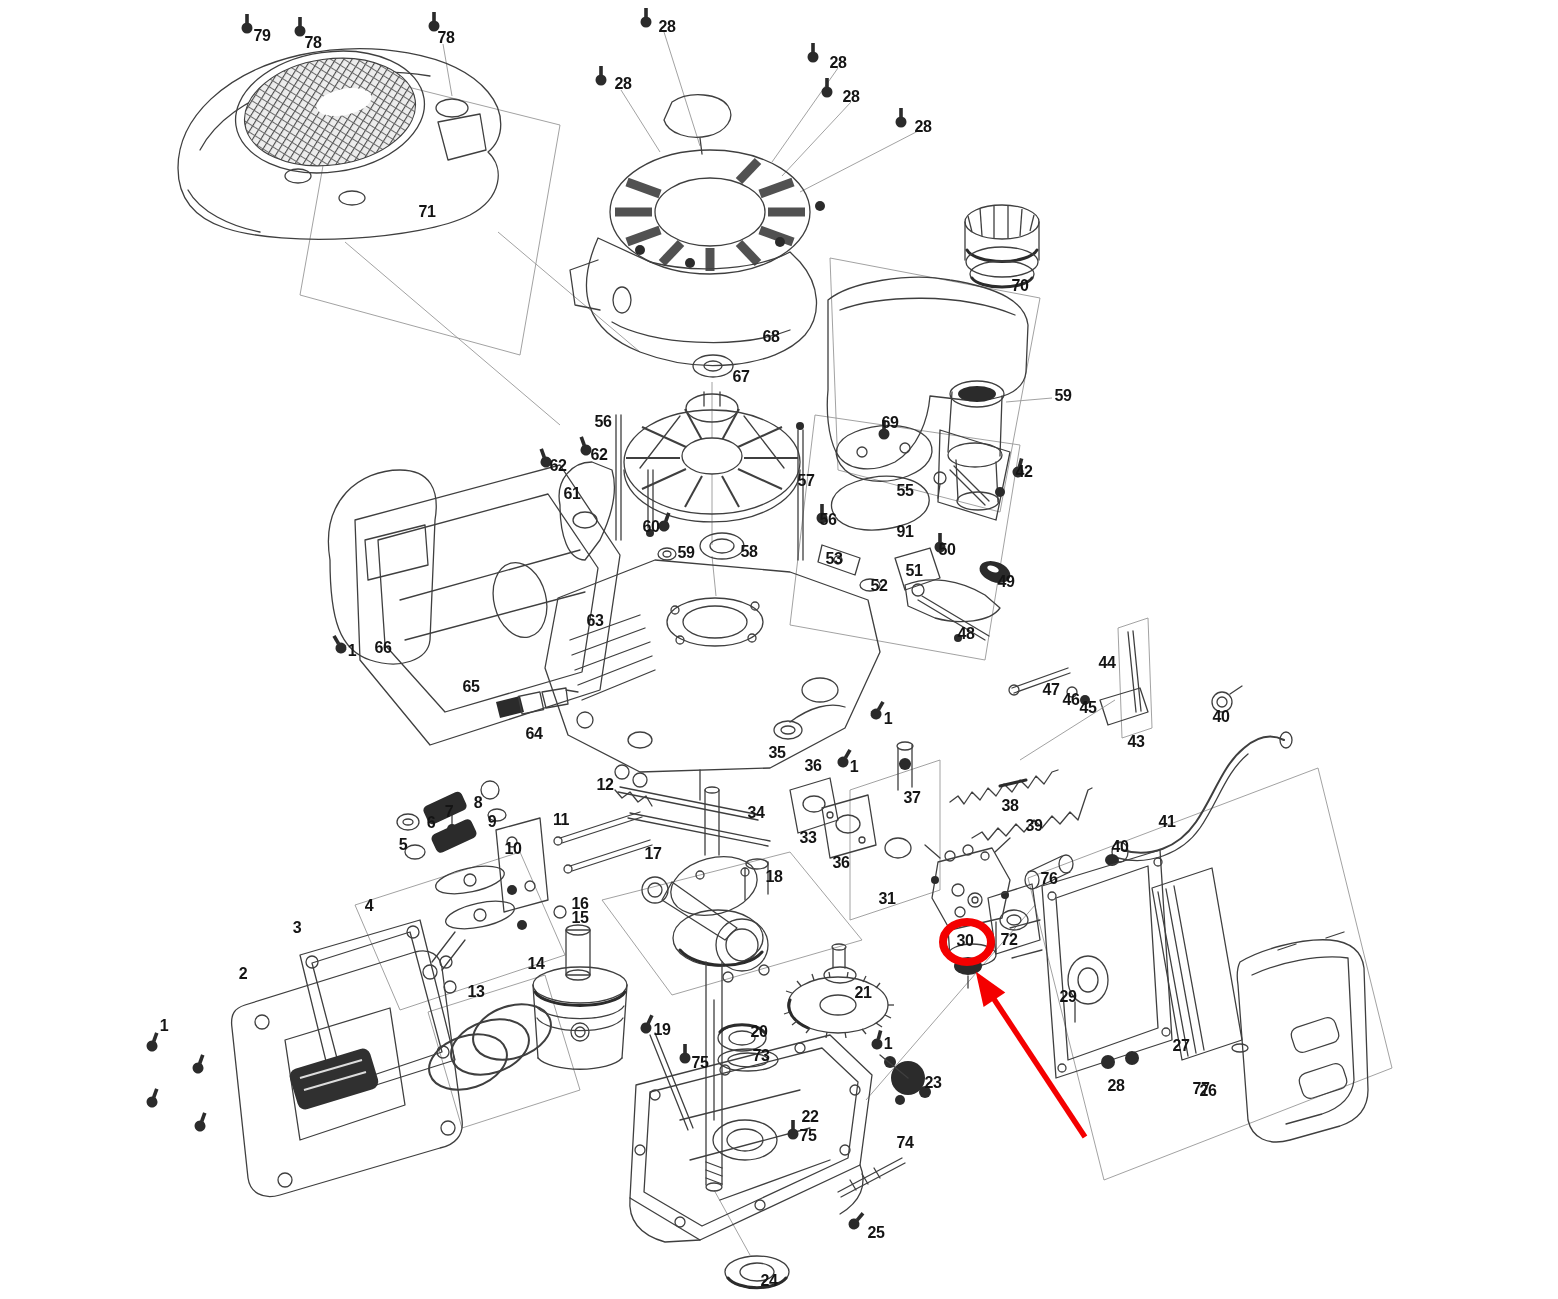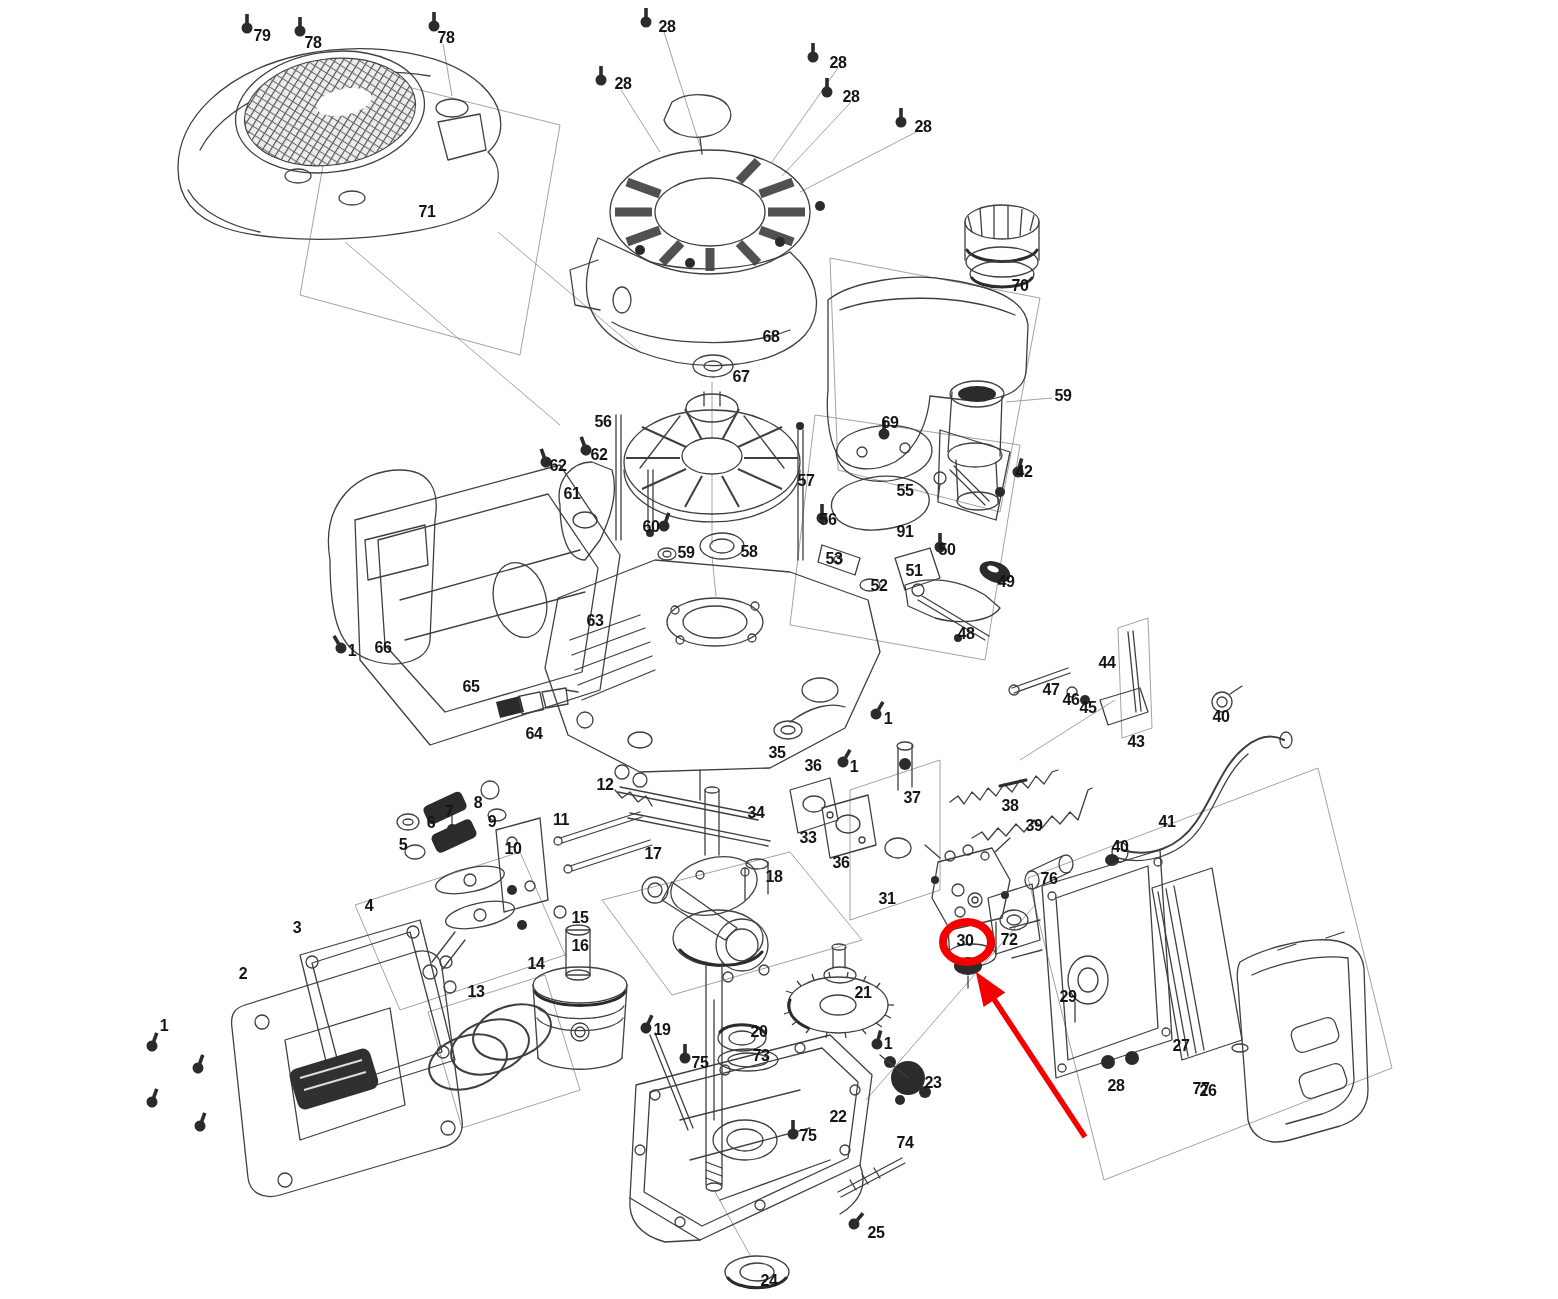--- a/index.html
+++ b/index.html
@@ -569,38 +569,38 @@
       <span class="callout" style="left: 653px; top: 854px;">17</span>
       <span class="callout" style="left: 841px; top: 863px;">36</span>
       <span class="callout" style="left: 774px; top: 877px;">18</span>
       <span class="callout" style="left: 1049px; top: 879px;">76</span>
       <span class="callout" style="left: 887px; top: 899px;">31</span>
       <span class="callout" style="left: 369px; top: 906px;">4</span>
       <span class="callout" style="left: 580px; top: 918px;">15</span>
       <span class="callout" style="left: 297px; top: 928px;">3</span>
       <span class="callout" style="left: 965px; top: 941px;">30</span>
       <span class="callout" style="left: 1009px; top: 940px;">72</span>
-      <span class="callout" style="left: 580px; top: 946px;">16</span>
+      <span class="callout" style="left: 580px; top: 904px;">16</span>
       <span class="callout" style="left: 536px; top: 964px;">14</span>
       <span class="callout" style="left: 243px; top: 974px;">2</span>
       <span class="callout" style="left: 476px; top: 992px;">13</span>
       <span class="callout" style="left: 863px; top: 993px;">21</span>
       <span class="callout" style="left: 1068px; top: 997px;">29</span>
       <span class="callout" style="left: 164px; top: 1026px;">1</span>
       <span class="callout" style="left: 662px; top: 1030px;">19</span>
       <span class="callout" style="left: 759px; top: 1032px;">20</span>
       <span class="callout" style="left: 1181px; top: 1046px;">27</span>
       <span class="callout" style="left: 888px; top: 1044px;">1</span>
       <span class="callout" style="left: 761px; top: 1056px;">73</span>
       <span class="callout" style="left: 700px; top: 1063px;">75</span>
       <span class="callout" style="left: 933px; top: 1083px;">23</span>
       <span class="callout" style="left: 1116px; top: 1086px;">28</span>
       <span class="callout" style="left: 1201px; top: 1089px;">77</span>
       <span class="callout" style="left: 1208px; top: 1091px;">26</span>
-      <span class="callout" style="left: 838px; top: 1117px;">22</span>
+      <span class="callout" style="left: 810px; top: 1117px;">22</span>
       <span class="callout" style="left: 808px; top: 1136px;">75</span>
       <span class="callout" style="left: 905px; top: 1143px;">74</span>
       <span class="callout" style="left: 876px; top: 1233px;">25</span>
       <span class="callout" style="left: 769px; top: 1281px;">24</span>
     </div>
 
 <div class="red-note" style="color: rgb(244, 0, 0);">
 </div>
 
 </div>

